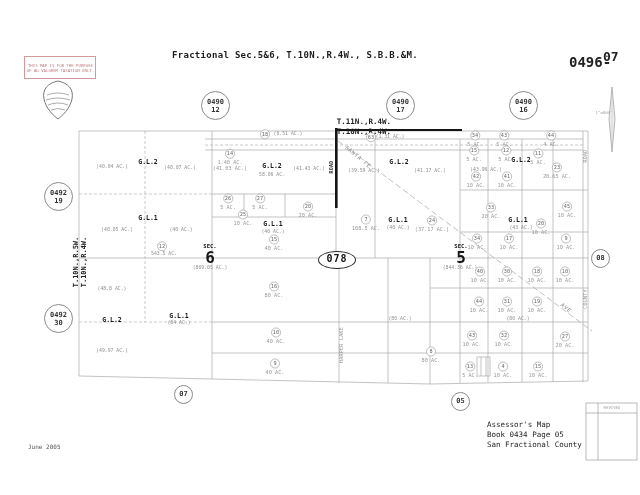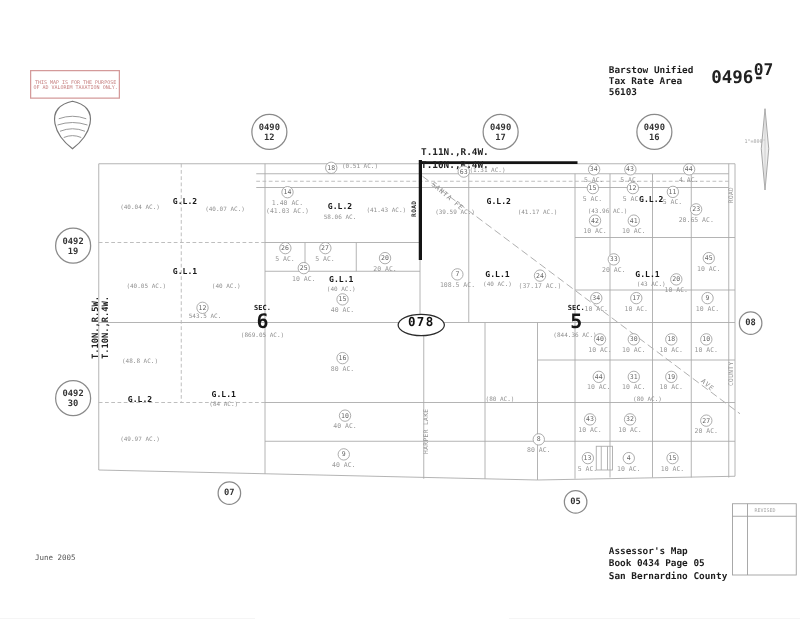--- a/index.html
+++ b/index.html
@@ -16,21 +16,21 @@
   .title{left:172px;top:50px;font-size:9px;font-weight:bold;letter-spacing:.3px;color:#1d1d1d;}
   .tax{left:487px;top:51px;font-size:7.5px;font-weight:bold;line-height:9px;color:#1d1d1d;}
   .bookpre{left:569px;top:54px;font-size:14px;font-weight:bold;}
   .bookpage{left:603px;top:49px;font-size:13px;font-weight:bold;}
   
   .twp-top{left:303px;top:117px;width:88px;text-align:right;font-size:7.5px;font-weight:bold;line-height:10px;}
   .twp-left{left:80px;top:262px;transform:translate(-50%,-50%) rotate(-90deg);
             font-size:7px;font-weight:bold;line-height:8px;text-align:center;}
   
   .date{left:28px;top:443px;font-size:6px;color:#555;}
-  .assessor{left:487px;top:436px;font-size:7.5px;font-weight:bold;line-height:10px;color:#1d1d1d;}
+  .assessor{left:487px;top:420px;font-size:7.5px;font-weight:normal;line-height:10px;color:#1d1d1d;}
   
   .lbl{position:absolute;white-space:nowrap;}
   .c-gl{font-size:9px;font-weight:bold;color:#161616;}
   .c-ac{font-size:8px;color:#8f8f8f;}
   .c-sec{font-size:8px;font-weight:bold;color:#161616;}
   .c-secnum{font-size:16px;font-weight:bold;color:#161616;}
   .c-road{font-size:8px;font-weight:bold;color:#333;letter-spacing:.5px;}
   .c-roadg{font-size:8px;color:#939393;letter-spacing:.5px;}
   .c-rail{font-size:8px;color:#8f8f8f;letter-spacing:1px;}
   .c-note{font-size:8px;color:#a5a5a5;}
@@ -108,42 +108,38 @@
     <path d="M7 15 Q18 11 29 15 M6 20 Q18 16 30 20 M8 25 Q18 21 28 25 M11 30 Q18 27 25 30" fill="none" stroke="#8a8a8a" stroke-width="0.7"></path>
   </svg>
 
   <div class="stamp">
     <div class="stamp-inner">
       <div>THIS MAP IS FOR THE PURPOSE</div>
       <div>OF AD VALOREM TAXATION ONLY.</div>
     </div>
   </div>
 
-  <div class="abs tax">
-    <div>Barstow Unified</div>
-    <div>Tax Rate Area</div>
-    <div>56103</div>
-  </div>
+  <div class="abs title">Fractional Sec.5&amp;6, T.10N.,R.4W., S.B.B.&amp;M.</div>
   <div class="abs bookpre">0496-</div>
   <div class="abs bookpage">07</div>
 
   <div class="abs twp-top">
     <div>T.11N.,R.4W.</div>
     <div>T.10N.,R.4W.</div>
   </div>
   <div class="abs twp-left">
     <div>T.10N.,R.5W.</div>
     <div>T.10N.,R.4W.</div>
   </div>
 
   <div class="abs date">June 2005</div>
   <div class="abs assessor">
     <div>Assessor's Map</div>
     <div>Book 0434 Page 05</div>
-    <div>San Bernardino County</div>
+    <div>San Fractional County</div>
   </div>
 
   <div id="overlay" class="abs" style="left:0;top:0;width:640px;height:495px;">
       <span class="lbl c-gl" style="left: 148px; top: 162px; transform: translate(-50%, -50%) rotate(0deg) scale(0.72);">G.L.2</span>
       <span class="lbl c-gl" style="left: 148px; top: 218px; transform: translate(-50%, -50%) rotate(0deg) scale(0.72);">G.L.1</span>
       <span class="lbl c-gl" style="left: 272px; top: 166px; transform: translate(-50%, -50%) rotate(0deg) scale(0.72);">G.L.2</span>
       <span class="lbl c-ac" style="left: 272px; top: 174px; transform: translate(-50%, -50%) rotate(0deg) scale(0.6);">58.06 AC.</span>
       <span class="lbl c-gl" style="left: 273px; top: 224px; transform: translate(-50%, -50%) rotate(0deg) scale(0.72);">G.L.1</span>
       <span class="lbl c-ac" style="left: 273px; top: 231px; transform: translate(-50%, -50%) rotate(0deg) scale(0.6);">(40 AC.)</span>
       <span class="lbl c-gl" style="left: 399px; top: 162px; transform: translate(-50%, -50%) rotate(0deg) scale(0.72);">G.L.2</span>

